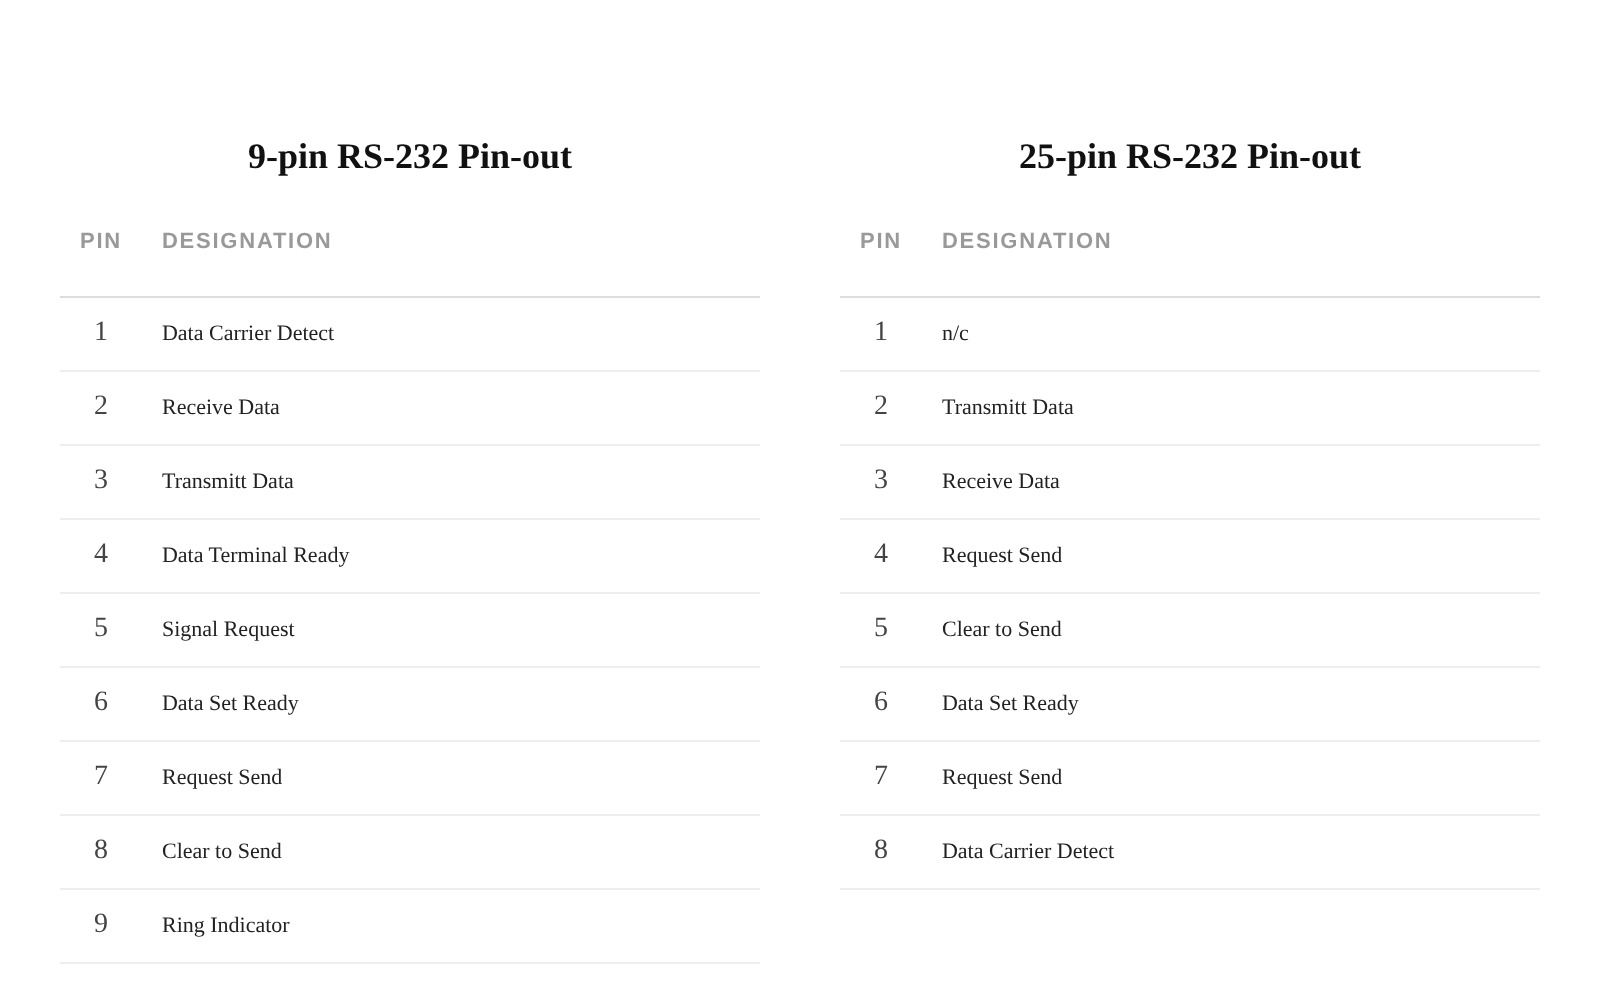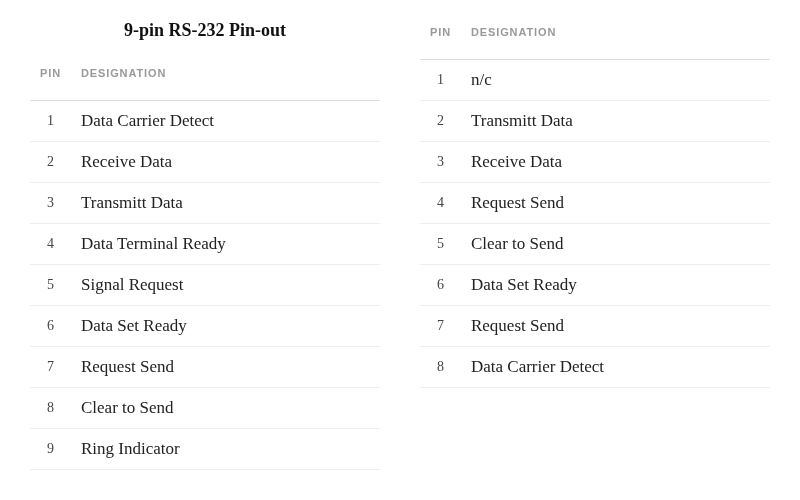--- a/index.html
+++ b/index.html
@@ -21,20 +21,21 @@
     }
 
     .tables-container {
       display: flex;
       gap: 40px;
       width: 100%;
     }
 
     .table-section {
       flex: 1;
+      margin-top: 48px;
     }
 
     .table-title {
       font-size: 18px;
       font-weight: bold;
       text-align: center;
       margin-bottom: 20px;
       color: #111;
     }
 
@@ -50,21 +51,21 @@
       letter-spacing: 0.08em;
       color: #999;
       text-transform: uppercase;
       padding: 6px 10px 21px 10px;
       text-align: left;
       border-bottom: 1px solid #ddd;
     }
 
     tbody tr td {
       padding: 10px 10px;
-      font-size: 17px;
+      font-size: 11px;
       color: #222;
       border-bottom: 1px solid #eee;
     }
 
     tbody tr td:first-child {
       color: #444;
       font-size: 14px;
       text-align: center;
       width: 40px;
     }
@@ -123,20 +124,21 @@
           </tr>
           <tr>
             <td>9</td>
             <td>Ring Indicator</td>
           </tr>
         </tbody>
     </table>
   </div>
 
   <div class="table-section">
+    <div class="table-title">25-pin RS-232 Pin-out</div>
     <table>
       <thead>
         <tr>
           <th>PIN</th>
           <th>DESIGNATION</th>
         </tr>
       </thead>
       <tbody id="twentyfive-pin-tbody">
       <tr>
             <td>1</td>

